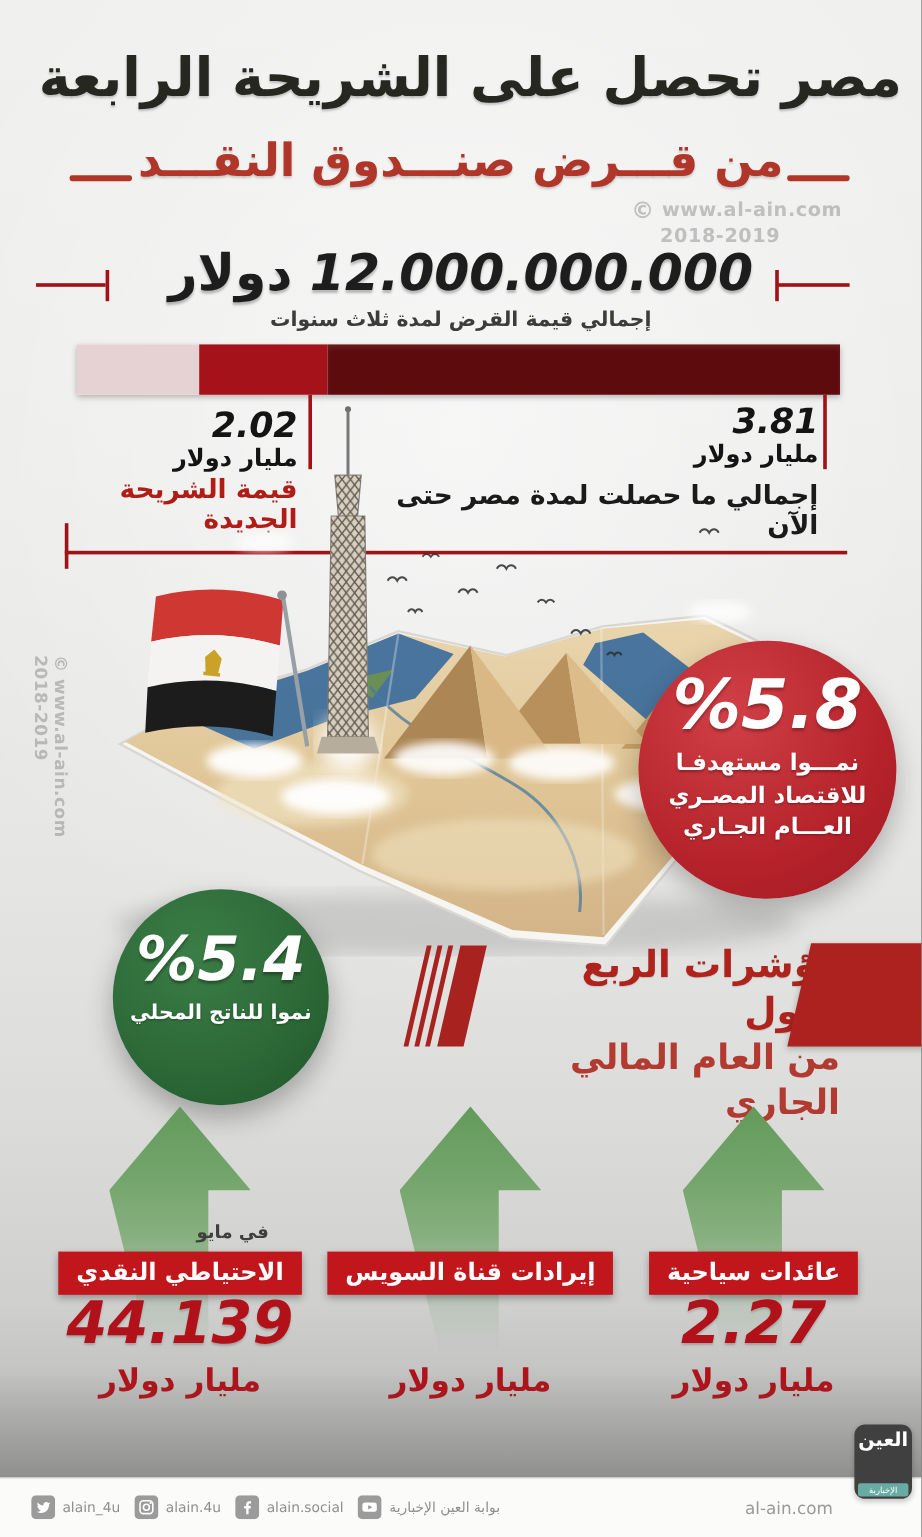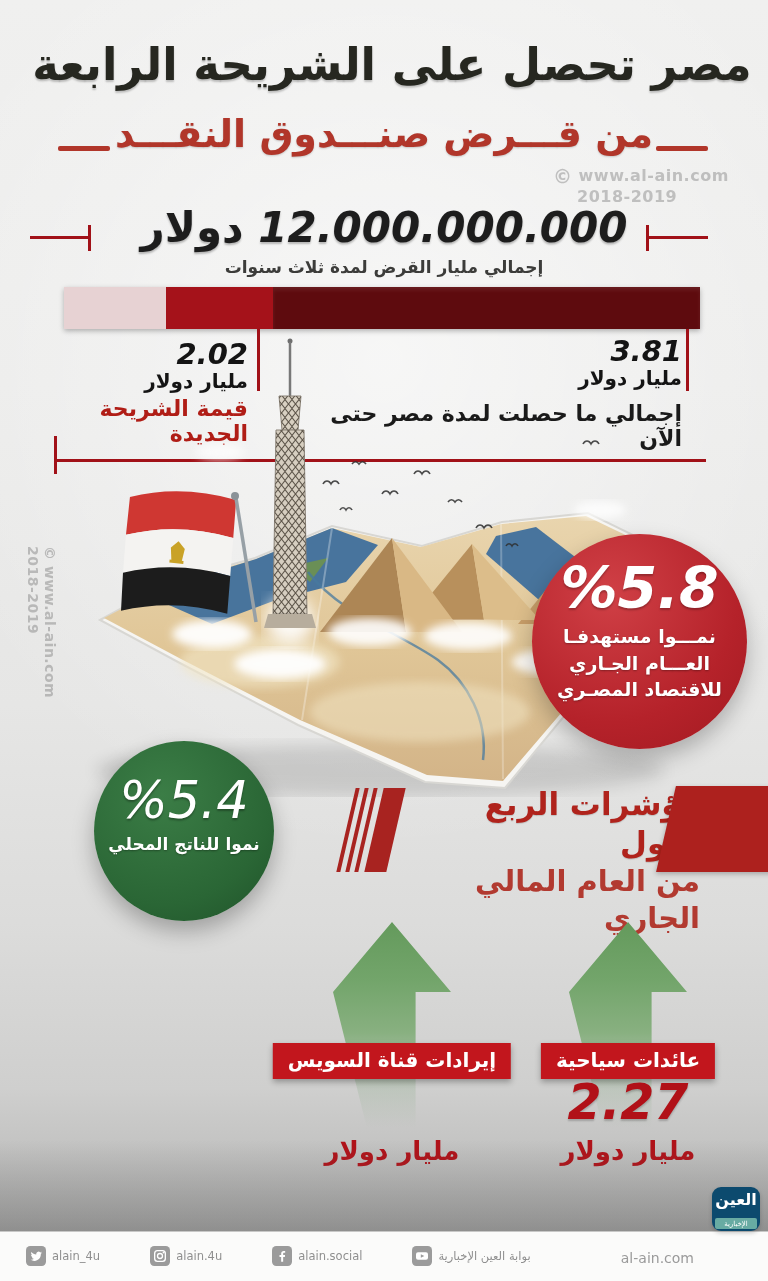--- a/index.html
+++ b/index.html
@@ -12,21 +12,21 @@
   .abs{position:absolute;}
 
   
   .title{left:0;right:0;top:38px;text-align:center;font-size:45px;font-weight:bold;color:#262720;
          text-shadow:0 2px 2px rgba(0,0,0,.22);direction:rtl;padding-left:16px;}
   .subtitle{left:0;right:0;top:112px;text-align:center;font-size:38px;font-weight:bold;color:#b1362a;
             text-shadow:0 1px 2px rgba(0,0,0,.18);direction:rtl;}
   .sub-dash{top:146px;height:5px;background:#b1362a;border-radius:2px;}
   .sub-dash.l{left:58px;width:52px;} .sub-dash.r{left:656px;width:52px;}
 
-  .wm-top{left:553px;top:166px;color:rgba(150,150,150,.55);font-weight:bold;font-size:16px;line-height:1.15;letter-spacing:.5px;}
+  .wm-top{left:526px;top:166px;color:rgba(150,150,150,.55);font-weight:bold;font-size:16px;line-height:1.15;letter-spacing:.5px;}
   .wm-top .c{font-size:19px;vertical-align:-2px;}
   .wm-side{left:58px;top:546px;transform:rotate(90deg);transform-origin:left top;
            color:rgba(135,135,135,.5);font-weight:bold;font-size:14px;line-height:1.2;letter-spacing:.5px;white-space:nowrap;}
 
   
   .big-number{left:0;right:0;top:203px;text-align:center;direction:rtl;color:#1d1d1d;
               font-size:42px;font-weight:bold;font-style:italic;text-shadow:0 2px 2px rgba(0,0,0,.25);}
   .big-number .word{font-style:normal;}
   .hl-line{top:236px;height:3px;background:#a11118;}
   .hl-line.l{left:30px;width:58px;} .hl-line.r{left:648px;width:60px;}
@@ -54,21 +54,21 @@
   
   .circle{border-radius:50%;color:#fff;text-align:center;direction:rtl;}
   .circle.red{left:532px;top:534px;width:215px;height:215px;
               background:radial-gradient(circle at 36% 28%,#d04046,#b5222a 62%,#a21a21 100%);
               box-shadow:0 10px 22px rgba(0,0,0,.25);}
   .circle.red .pct{margin-top:26px;font-size:57px;font-weight:bold;font-style:italic;direction:ltr;line-height:1;text-shadow:0 2px 2px rgba(0,0,0,.25);text-align:center;}
   .circle.red .lines{margin-top:6px;font-size:19px;font-weight:bold;line-height:1.4;text-shadow:0 1px 2px rgba(0,0,0,.3);}
   .circle.green{left:94px;top:741px;width:180px;height:180px;
                 background:radial-gradient(circle at 38% 30%,#3b7d46,#2a6635 65%,#1f5229 100%);
                 box-shadow:0 10px 22px rgba(0,0,0,.28);}
-  .circle.green .pct{margin-top:34px;font-size:51px;font-weight:normal;font-style:italic;direction:ltr;line-height:1;text-shadow:0 2px 2px rgba(0,0,0,.3);}
+  .circle.green .pct{margin-top:34px;font-size:51px;font-weight:bold;font-style:italic;direction:ltr;line-height:1;text-shadow:0 2px 2px rgba(0,0,0,.3);}
   .circle.green .cap{margin-top:8px;font-size:17px;font-weight:bold;text-shadow:0 1px 2px rgba(0,0,0,.3);}
 
   
   .stripes{left:341px;top:788px;height:84px;display:flex;align-items:stretch;}
   .stripes span{display:block;background:#a82320;transform:skewX(-13deg);}
   .stripes .thin{width:4px;margin-left:5px;} .stripes .thick{width:22px;margin-left:6px;}
   .ind-text{left:398px;top:785px;width:302px;text-align:right;direction:rtl;}
   .ind-text .t1{font-size:31px;font-weight:bold;color:#b0231c;line-height:1.25;text-shadow:0 1px 1px rgba(0,0,0,.15);}
   .ind-text .t2{font-size:29px;font-weight:600;color:#b23a30;line-height:1.3;}
   .ind-block{left:666px;top:786px;width:140px;height:86px;background:#ad211e;transform:skewX(-13deg);box-shadow:0 2px 5px rgba(0,0,0,.25);}
@@ -83,25 +83,25 @@
   .badge{position:absolute;left:50%;transform:translateX(-50%);top:123px;white-space:nowrap;
          background:#c2161d;color:#fff;font-size:20px;font-weight:bold;padding:5px 15px 7px;direction:rtl;
          box-shadow:0 3px 6px rgba(0,0,0,.3);}
   .num{position:absolute;left:0;right:0;top:154px;font-size:49px;font-weight:bold;font-style:italic;color:#b11118;
        text-shadow:0 2px 2px rgba(0,0,0,.2);}
   .unit{position:absolute;left:0;right:0;top:216px;font-size:26px;font-weight:bold;color:#b11118;direction:rtl;}
 
   
   .bottom-shade{left:0;top:1140px;width:768px;height:91px;background:linear-gradient(180deg,rgba(90,90,90,0),rgba(90,90,90,.38));}
   .footer{left:0;top:1231px;width:768px;height:50px;background:#fbfbfa;border-top:1px solid #c8c8c7;}
-  .accounts{position:absolute;left:26px;top:14px;display:flex;align-items:center;gap:38px;}
+  .accounts{position:absolute;left:26px;top:14px;display:flex;align-items:center;}
   .acct{display:flex;align-items:center;margin-right:12px;}
   .acct .lbl{margin-left:6px;font-size:11.5px;color:#8f8f8f;direction:rtl;}
   .site{position:absolute;right:74px;top:18px;font-size:14px;color:#9a9a9a;}
-  .logo{position:absolute;right:8px;top:-45px;width:48px;height:44px;background:#0c4a6e;border-radius:9px;
+  .logo{position:absolute;right:8px;top:-45px;width:48px;height:62px;background:#404040;border-radius:9px;
         box-shadow:0 2px 4px rgba(0,0,0,.2);}
   .logo .main{color:#fff;font-weight:bold;font-size:16px;text-align:center;margin-top:3px;direction:rtl;}
   .logo .sub{position:absolute;left:3px;right:3px;bottom:2px;background:#68aba3;color:#fff;font-size:7px;
              text-align:center;border-radius:2px;padding:1.5px 0;direction:rtl;}
 </style>
 </head>
 <body>
 
 <div class="canvas">
   <div class="vignette"></div>
@@ -123,21 +123,21 @@
   </div>
 
   <div class="abs hl-line l"></div>
   <div class="abs hl-tick l"></div>
   <div class="abs hl-line r"></div>
   <div class="abs hl-tick r"></div>
   <div class="abs big-number">
     <span>12.000.000.000</span>
     <span class="word">دولار</span>
   </div>
-  <div class="abs loan-caption">إجمالي مليار القرض لمدة ثلاث سنوات</div>
+  <div class="abs loan-caption">إجمالي قيمة القرض لمدة ثلاث سنوات</div>
 
   <div class="abs bar">
     <div class="seg" style="width:16%;background:#e7d2d3;"></div>
     <div class="seg" style="width:16.8%;background:#a5121a;"></div>
     <div class="seg" style="width:67.2%;background:#5e0b0e;box-shadow:inset 0 3px 4px rgba(255,255,255,.08);"></div>
   </div>
   <div class="abs vline a"></div>
   <div class="abs vline b"></div>
 
   <div class="abs stat tranche">
@@ -248,42 +248,49 @@
       <path d="M466,214 c1.5,-3 4.5,-3 6,0 c1.5,-3 4.5,-3 6,0"></path>
       <path d="M543,112 c2,-4 6,-4 8,0 c2,-4 6,-4 8,0"></path>
       <path d="M640,232 c2,-3 5,-3 7,0 c2,-3 5,-3 7,0"></path>
     </g>
   </svg>
 
   <div class="abs circle red">
     <div class="pct">%5.8</div>
     <div class="lines">
       <div>نمـــوا مستهدفـا</div>
+      <div>للاقتصاد المصـري</div>
       <div>العـــام الجـاري</div>
-      <div>للاقتصاد المصـري</div>
     </div>
   </div>
 
   <div class="abs circle green">
     <div class="pct">%5.4</div>
     <div class="cap">نموا للناتج المحلي</div>
   </div>
 
   <div class="abs stripes">
     <span class="thin"></span>
       <span class="thin"></span>
       <span class="thin"></span>
       <span class="thick"></span>
   </div>
   <div class="abs ind-text">
     <div class="t1">مؤشرات الربع الأول</div>
     <div class="t2">من العام المالي الجاري</div>
   </div>
   <div class="abs ind-block"></div>
 
+  <div class="abs col c1">
+    <div class="arrow"></div>
+    <div class="note">في مايو</div>
+    <div class="badge">الاحتياطي النقدي</div>
+    <div class="num">44.139</div>
+    <div class="unit">مليار دولار</div>
+  </div>
   <div class="abs col c2">
     <div class="arrow"></div>
     <div class="badge">إيرادات قناة السويس</div>
     <div class="unit">مليار دولار</div>
   </div>
   <div class="abs col c3">
     <div class="arrow"></div>
     <div class="badge">عائدات سياحية</div>
     <div class="num">2.27</div>
     <div class="unit">مليار دولار</div>

